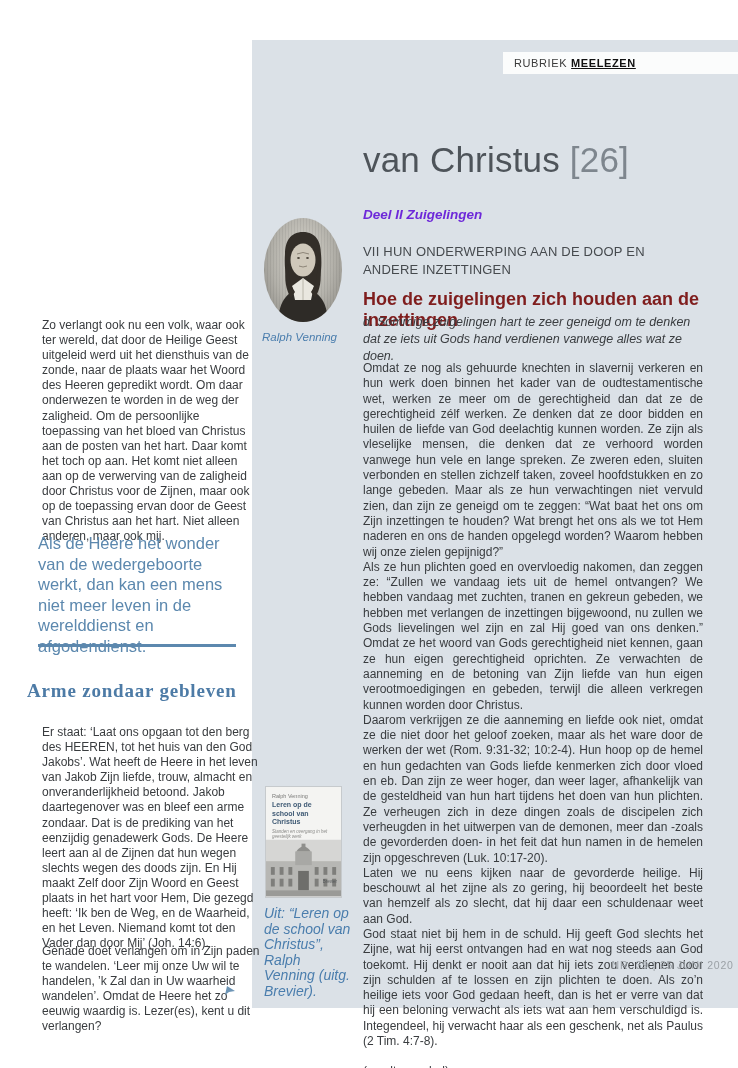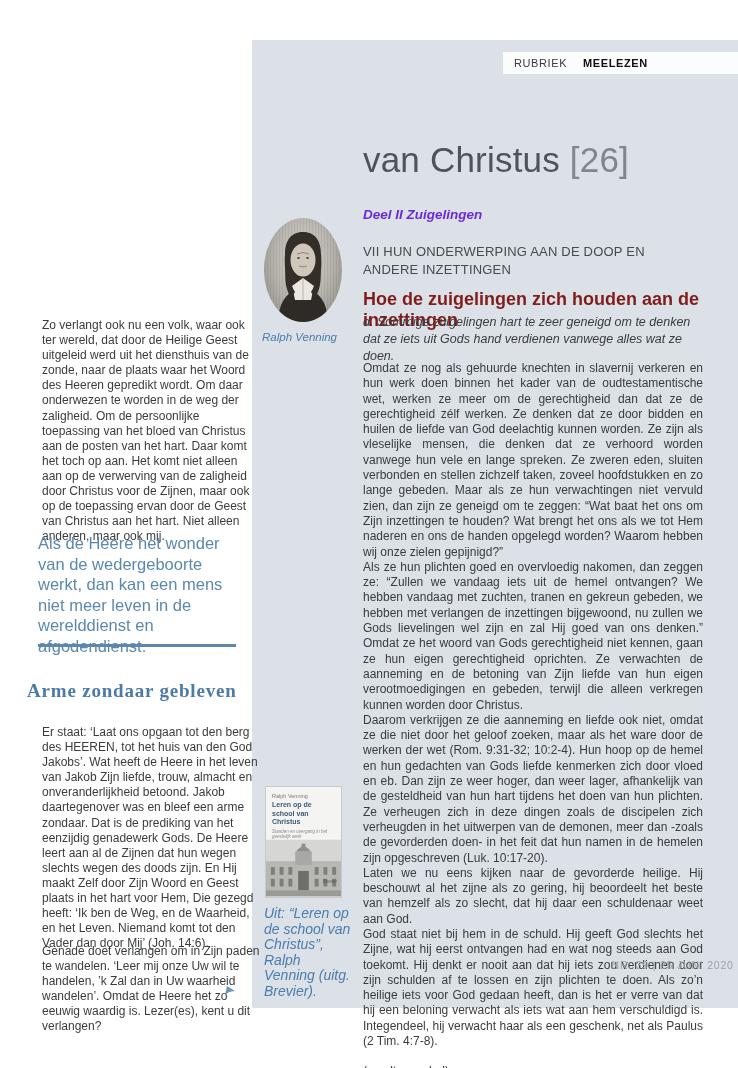--- a/index.html
+++ b/index.html
@@ -8,21 +8,21 @@
     font-family:"Liberation Sans",sans-serif;overflow:hidden;padding-left:40px;
   }
   
   .panel{position:absolute;left:252px;top:40px;width:486px;height:968px;background:#dbe1e7;}
   
   .rubriek-tab{
     position:absolute;left:503px;top:52px;width:235px;height:22px;background:#fbfcfc;
     display:flex;align-items:center;padding-left:11px;box-sizing:border-box;
     font-size:11px;letter-spacing:0.6px;color:#3a3a3a;
   }
-  .rubriek-tab .bold{font-weight:bold;color:#111;margin-left:16px;}
+  .rubriek-tab .bold{font-weight:bold;color:#111;margin-left:4px;text-decoration:underline;}
   
   .title{
     position:absolute;left:363px;top:92px;width:360px;
     font-size:35px;line-height:45px;font-weight:300;color:#4e545a;letter-spacing:0.2px;
   }
   .title .num{color:#7e868e;}
   
   .portrait{
     position:absolute;left:264px;top:218px;width:78px;height:104px;border-radius:50%;
     overflow:hidden;background:

